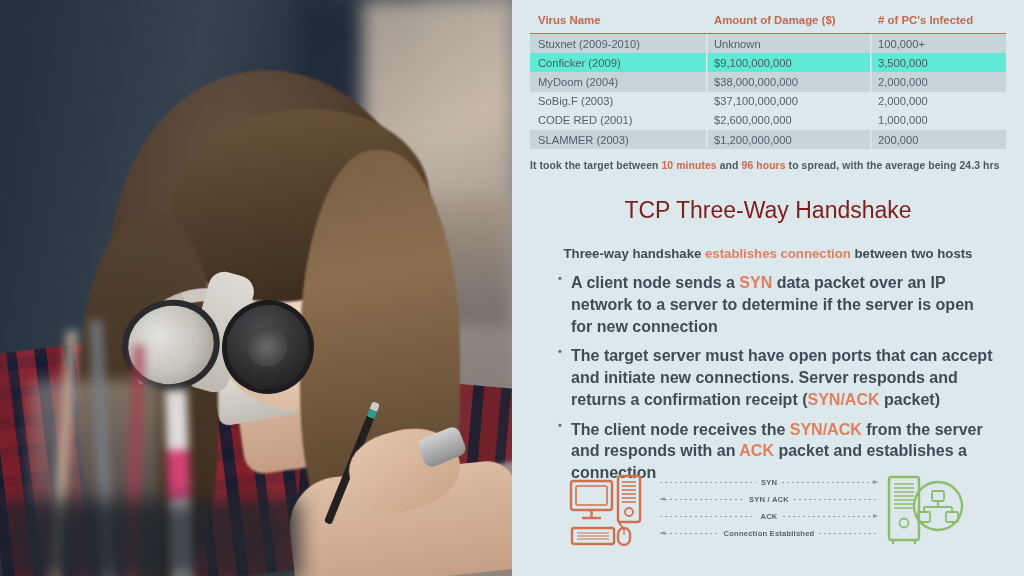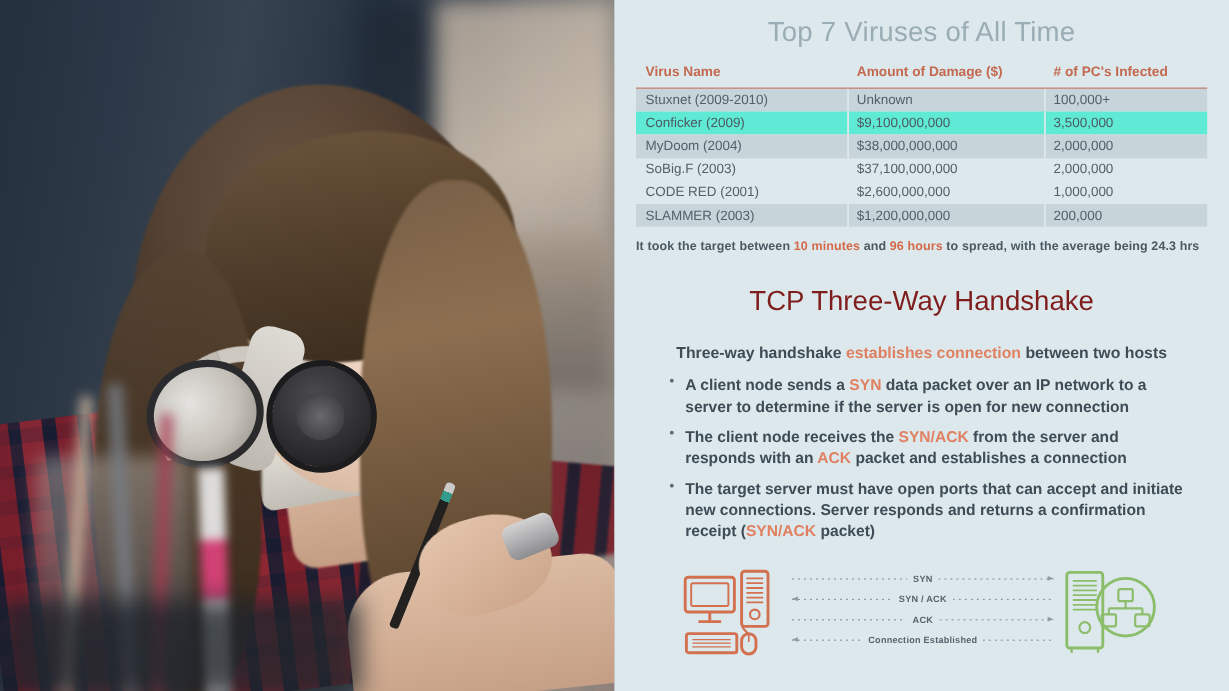--- a/index.html
+++ b/index.html
@@ -217,21 +217,21 @@
   .lead{
     text-align:center;font-size:13.2px;font-weight:700;color:#3e4c56;
     margin:22px 0 0 0;
   }
   .lead .hi{color:#e08060;text-align:right;}
 
   .bullets{
     margin:11px 30px 0 46px;padding:0;list-style:none;
   }
   .bullets li{
-    position:relative;font-size:13px;font-weight:700;color:#3e4c56;
+    position:relative;font-size:16px;font-weight:700;color:#3e4c56;
     line-height:1.36;margin-bottom:8px;padding-left:13px;
   }
   .bullets li::before{
     content:"•";position:absolute;left:0;top:-1px;color:#5d6b75;font-size:11px;
   }
   .bullets .hi{color:#e08060;}
 
   
   .diagram{
     position:absolute;left:56px;bottom:22px;width:400px;height:82px;
@@ -304,21 +304,20 @@
     <div class="ph-layer fg-pen1"></div>
     <div class="ph-layer fg-pen2"></div>
     <div class="ph-layer fg-pen3"></div>
     <div class="ph-layer fg-pen4"></div>
     <div class="ph-layer fg-dark"></div>
     <div class="ph-layer photo-grade"></div>
   </div>
 
   <div class="panel">
 
-    <h1 class="h1">Top 7 Viruses of All Time</h1>
 
     <table class="vtable">
       <thead>
         <tr>
           <th>Virus Name</th>
           <th>Amount of Damage ($)</th>
           <th># of PC's Infected</th>
         </tr>
       </thead>
       <tbody id="virus-rows">
@@ -360,22 +359,22 @@
     </p>
 
     <h2 class="h2">TCP Three-Way Handshake</h2>
 
     <p class="lead">
       <span>Three-way handshake </span><span class="hi">establishes connection</span><span> between two hosts</span>
     </p>
 
     <ul class="bullets" id="bullet-list">
         <li><span>A client node sends a </span><span class="hi">SYN</span><span> data packet over an IP network to a server to determine if the server is open for new connection</span><span class="hi"></span><span></span></li>
+        <li><span>The target server must have open ports that can accept and initiate new connections.   Server responds and returns a confirmation receipt (</span><span class="hi">SYN/ACK</span><span> packet)</span><span class="hi"></span><span></span></li>
         <li><span>The client node receives the </span><span class="hi">SYN/ACK</span><span> from the server and responds with an </span><span class="hi">ACK</span><span> packet and establishes a connection</span></li>
-        <li><span>The target server must have open ports that can accept and initiate new connections.   Server responds and returns a confirmation receipt (</span><span class="hi">SYN/ACK</span><span> packet)</span><span class="hi"></span><span></span></li>
       </ul>
 
     <div class="diagram">
 
       <svg width="78" height="74" viewBox="0 0 78 74" style="position:absolute;left:0;top:2px;">
         <g fill="none" stroke="#d2704f" stroke-width="2.4">
           <rect x="3" y="7" width="41" height="29" rx="2.5"></rect>
           <rect x="8" y="12" width="31" height="19" rx="1.5" stroke-width="1.6"></rect>
           <path d="M23.5 36 L23.5 43 M14 44 L33 44"></path>
           <rect x="50" y="2" width="22" height="46" rx="2.5"></rect>

